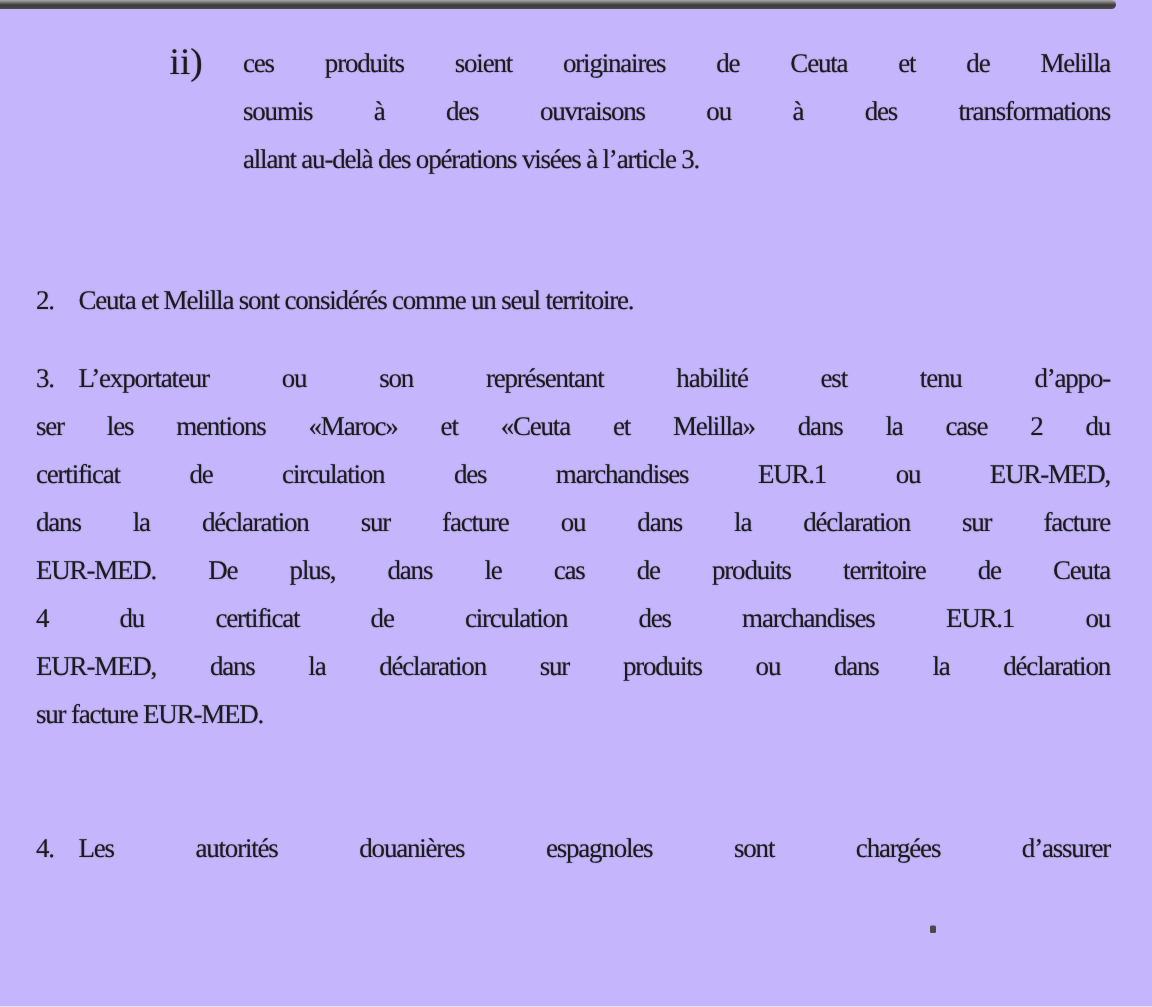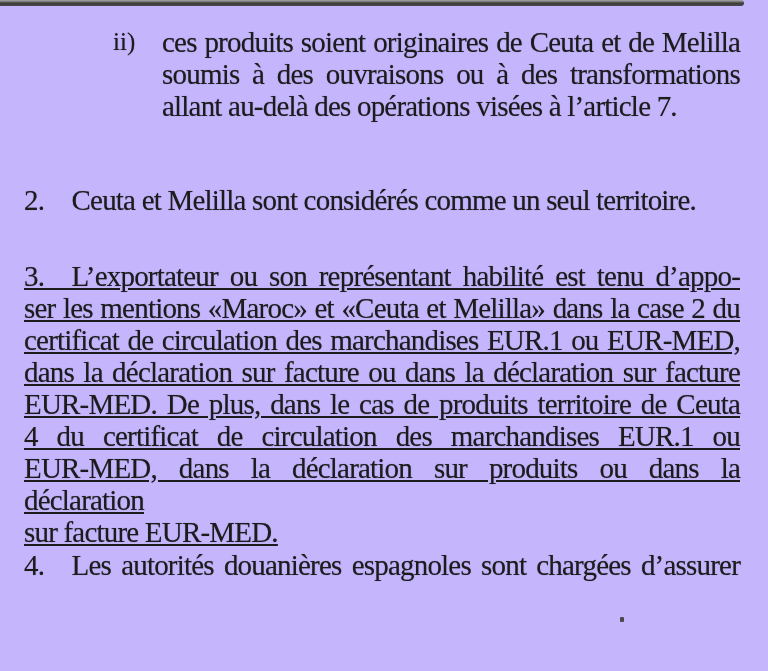--- a/index.html
+++ b/index.html
@@ -22,53 +22,53 @@
   }
   .scan-artifact {
     position: absolute;
     left: 620px; top: 617px;
     width: 4px; height: 5px;
     background: #4a4a4a;
     border-radius: 1px;
   }
   .block { position: absolute; }
   .tline {
-    font-size: 29px;
+    font-size: 18px;
     line-height: 32px;
     letter-spacing: -0.8px;
     text-align: justify;
     text-align-last: justify;
     text-shadow: 0 0 0.8px rgba(25,25,25,0.5);
     white-space: normal;
   }
   .tline.lastline { text-align-last: left; }
   .item-ii { top: 26px; left: 113px; width: 627px; }
   .item-ii .marker {
     position: absolute; left: 0; top: 0;
     font-size: 25px; line-height: 32px;
     text-shadow: 0 0 0.8px rgba(25,25,25,0.5);
   }
   .item-ii .lines { margin-left: 49px; }
   .para-2 { top: 184px; left: 24px; width: 716px; }
-  .para-3 { top: 260px; left: 24px; width: 716px; text-decoration: underline; }
+  .para-3 { top: 236px; left: 24px; width: 716px; }
   .para-4 { top: 549px; left: 24px; width: 716px; }
 </style>
 </head>
 <body>
 
 <div class="page">
 
   <div class="scan-top-edge"></div>
 
   <div class="block item-ii">
     <span class="marker">ii)</span>
     <div class="lines">
       <div class="tline">ces produits soient originaires de Ceuta et de Melilla</div>
       <div class="tline">soumis à des ouvraisons ou à des transformations</div>
-      <div class="tline lastline">allant au-delà des opérations visées à l’article 7.</div>
+      <div class="tline lastline">allant au-delà des opérations visées à l’article 3.</div>
     </div>
   </div>
 
   <div class="block para-2">
     <div class="tline lastline">2.  Ceuta et Melilla sont considérés comme un seul territoire.</div>
   </div>
 
   <div class="block para-3">
     <div class="tline">3.  L’exportateur ou son représentant habilité est tenu d’appo-</div>
     <div class="tline">ser les mentions «Maroc» et «Ceuta et Melilla» dans la case 2 du</div>

